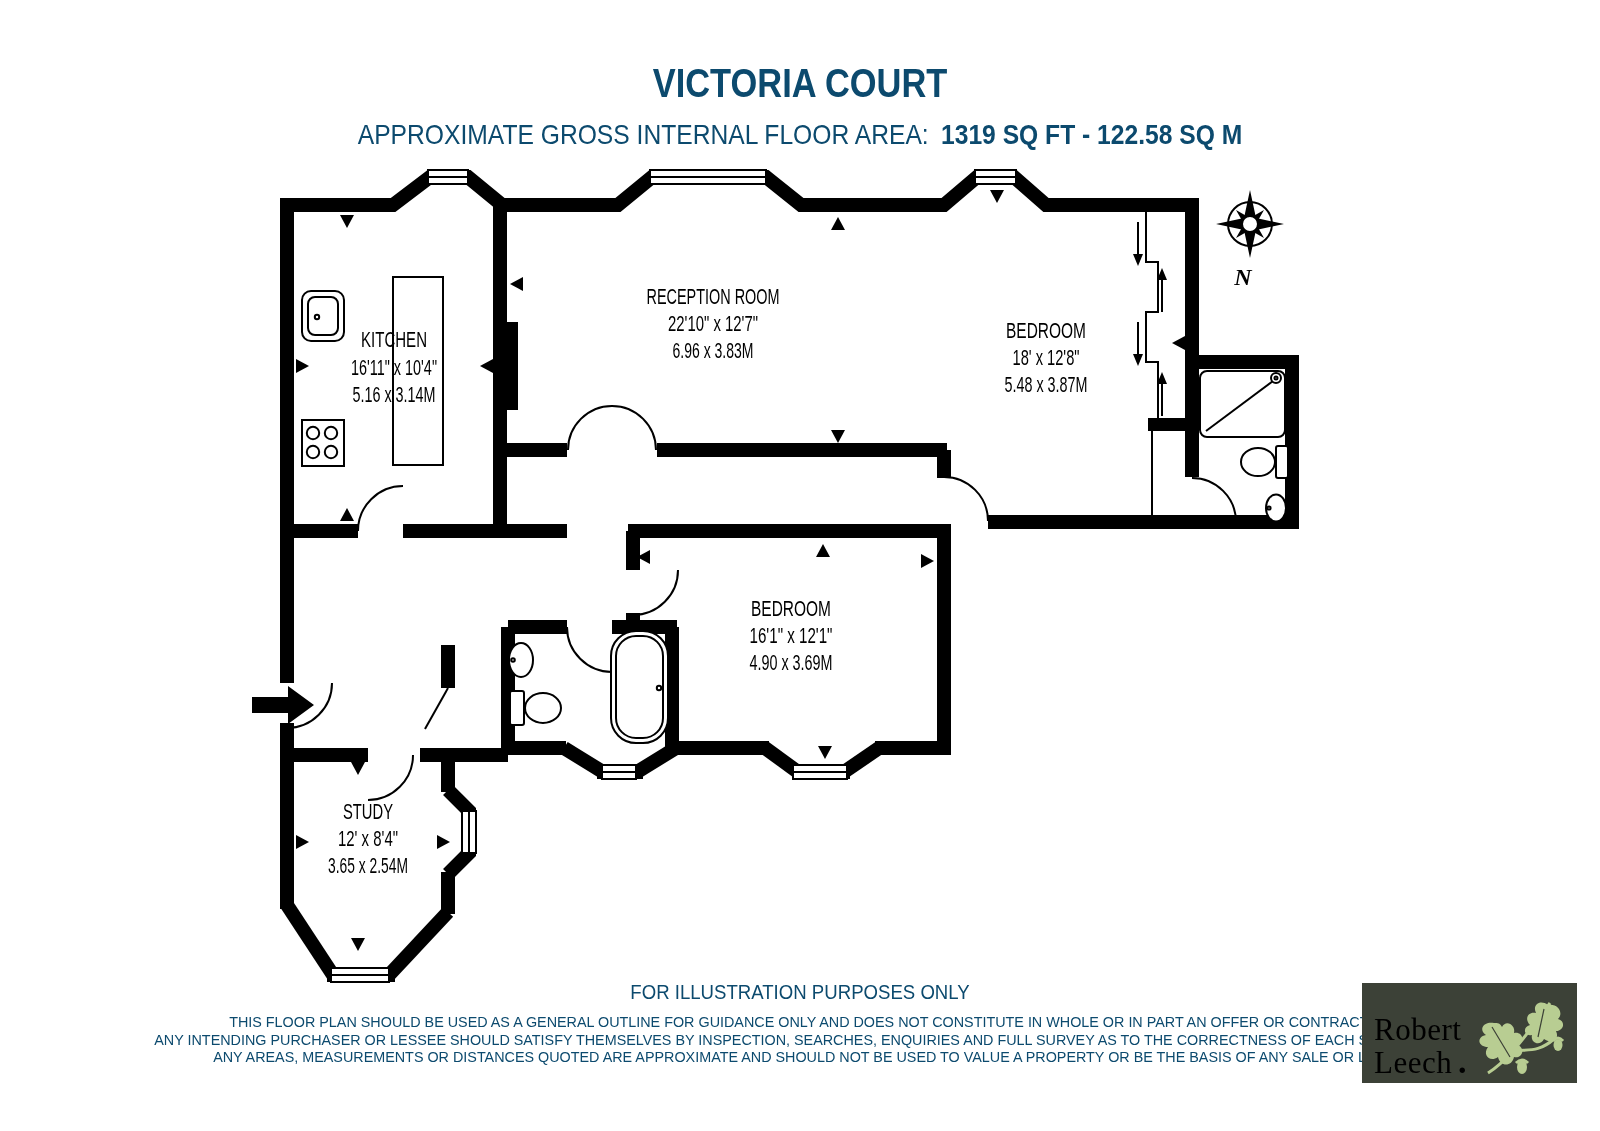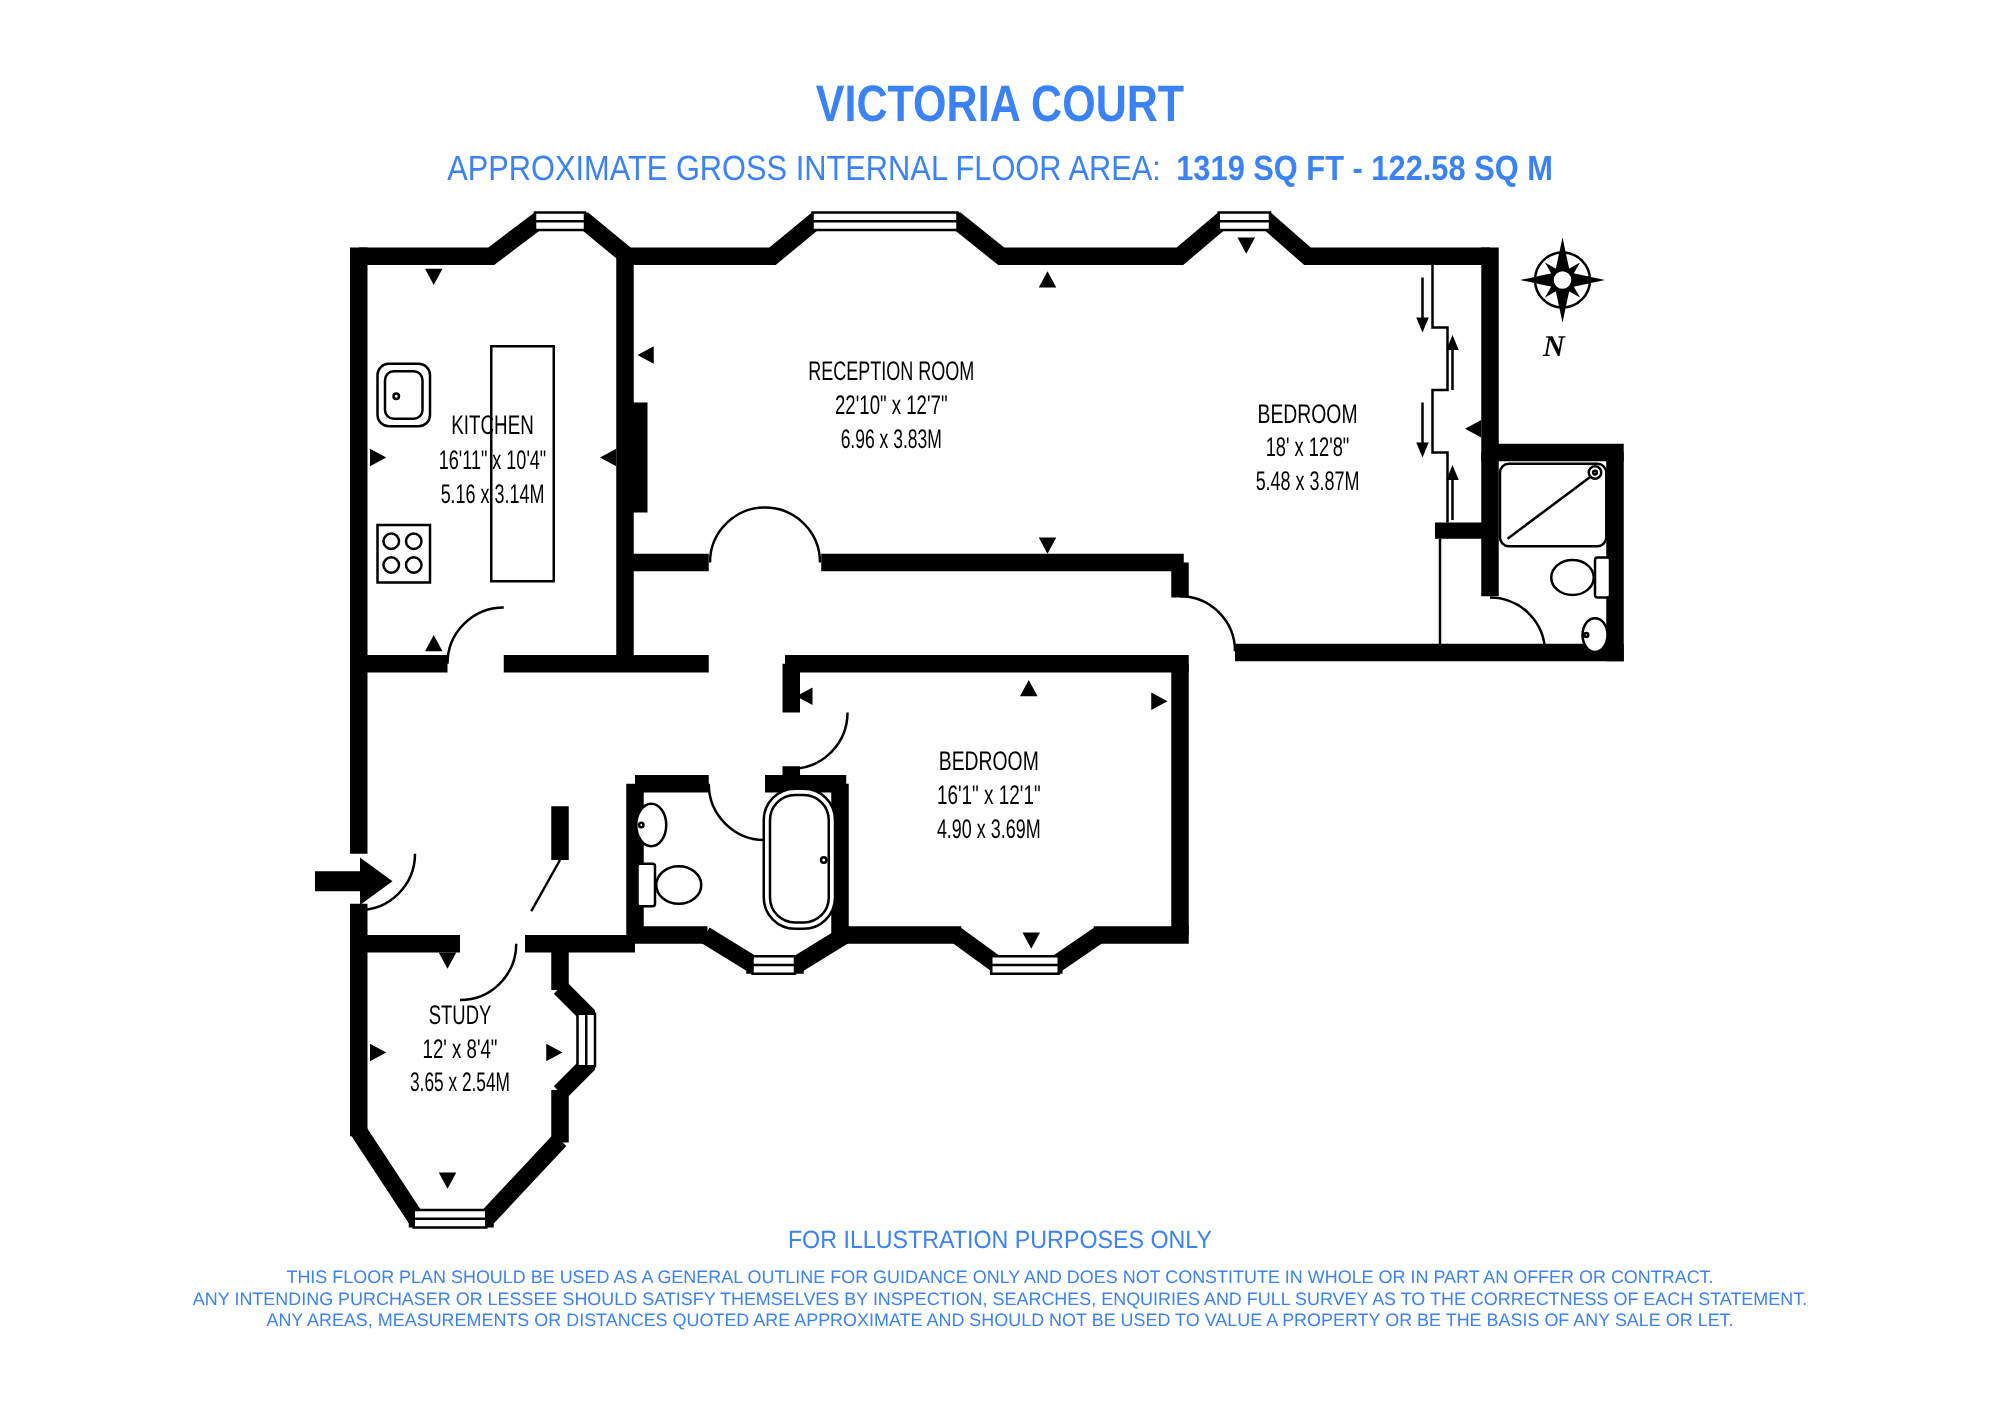--- a/index.html
+++ b/index.html
@@ -1,17 +1,17 @@
 <!DOCTYPE html>
 <html><head>
 <meta charset="utf-8">
 <style>
   html,body{margin:0;padding:0;background:#fff;}
   #page{position:relative;width:1600px;height:1131px;background:#fff;overflow:hidden;
-        font-family:"Liberation Sans",sans-serif;color:#3b82f6;}
+        font-family:"Liberation Sans",sans-serif;color:#0c4a6e;}
   .abs{position:absolute;}
   #title{top:60px;left:0;right:0;text-align:center;font-size:41px;font-weight:bold;
          transform:scaleX(.84);letter-spacing:0;}
   #subtitle{top:119px;left:0;right:0;text-align:center;font-size:28px;transform:scaleX(.88);
             white-space:nowrap;}
   #subtitle .val{font-weight:bold;margin-left:14px;}
   #plan{top:0;left:0;}
   svg text{font-family:"Liberation Sans",sans-serif;fill:#000;}
   .room-label{font-size:21.5px;}
   .north-label{font-family:"Liberation Serif",serif;font-style:italic;font-weight:bold;font-size:24px;}
@@ -197,14 +197,33 @@
     </g>
   </svg>
 
   <div id="illustration-note" class="abs">FOR ILLUSTRATION PURPOSES ONLY</div>
   <div id="disclaimer" class="abs">
     <div>THIS FLOOR PLAN SHOULD BE USED AS A GENERAL OUTLINE FOR GUIDANCE ONLY AND DOES NOT CONSTITUTE IN WHOLE OR IN PART AN OFFER OR CONTRACT.</div>
     <div>ANY INTENDING PURCHASER OR LESSEE SHOULD SATISFY THEMSELVES BY INSPECTION, SEARCHES, ENQUIRIES AND FULL SURVEY AS TO THE CORRECTNESS OF EACH STATEMENT.</div>
     <div>ANY AREAS, MEASUREMENTS OR DISTANCES QUOTED ARE APPROXIMATE AND SHOULD NOT BE USED TO VALUE A PROPERTY OR BE THE BASIS OF ANY SALE OR LET.</div>
   </div>
 
+  <div id="logo" class="abs">
+    <svg width="215" height="100" viewBox="0 0 215 100">
+      <rect x="0" y="0" width="215" height="100" fill="#3c4137"></rect>
+      <text x="12" y="57" font-size="31" fill="#ffffff" letter-spacing="0.5">Robert</text>
+      <text x="12" y="90" font-size="31" fill="#ffffff" letter-spacing="0.5">Leech</text>
+      <text x="96" y="90" font-size="34" font-weight="bold" fill="#e8174f">.</text>
+      <g transform="translate(108,6)">
+        <path d="M 18,84 C 34,74 48,58 80,14" fill="none" stroke="#b8cd92" stroke-width="3"></path>
+        <path d="M 44,62 C 58,60 68,64 84,50" fill="none" stroke="#b8cd92" stroke-width="3"></path>
+        <path fill="#b8cd92" d="M 78,16 C 70,10 62,16 66,24 C 58,22 54,30 60,36 C 52,38 54,48 62,46 C 60,54 70,58 74,50 C 82,56 90,50 86,42 C 94,42 96,32 88,30 C 94,24 88,14 78,16 Z"></path>
+        <path fill="#b8cd92" d="M 24,34 C 14,32 8,40 16,46 C 6,48 8,58 18,58 C 12,66 20,74 28,68 C 30,78 42,78 44,68 C 52,70 56,60 48,56 C 56,52 52,42 44,44 C 46,36 36,30 32,38 C 30,34 28,34 24,34 Z"></path>
+        <path d="M 74,20 L 68,48 M 22,38 L 40,68" fill="none" stroke="#3c4137" stroke-width="1.2"></path>
+        <ellipse cx="52" cy="78" rx="5" ry="7" fill="#b8cd92"></ellipse>
+        <path d="M 46,74 Q 52,68 58,74" fill="none" stroke="#b8cd92" stroke-width="3"></path>
+        <ellipse cx="88" cy="56" rx="4.5" ry="6" fill="#b8cd92"></ellipse>
+        <path d="M 83,52 Q 88,46 93,52" fill="none" stroke="#b8cd92" stroke-width="3"></path>
+      </g>
+    </svg>
+  </div>
 
 </div>
 
 </body></html>

